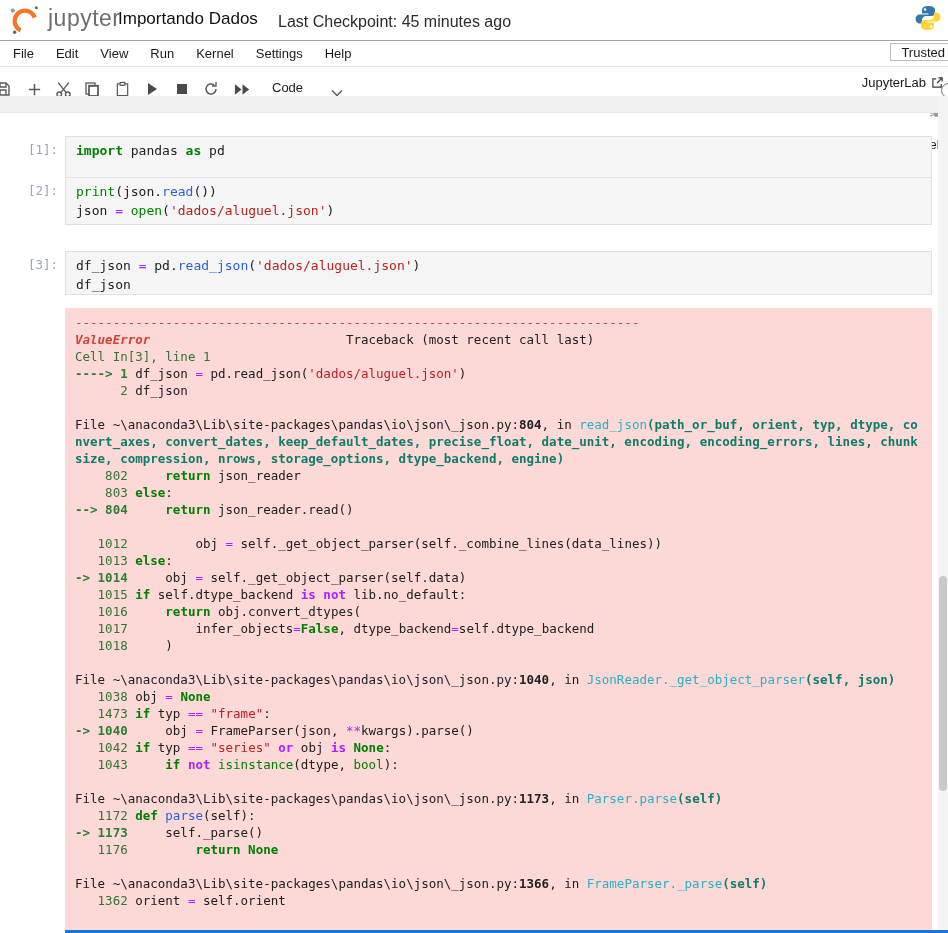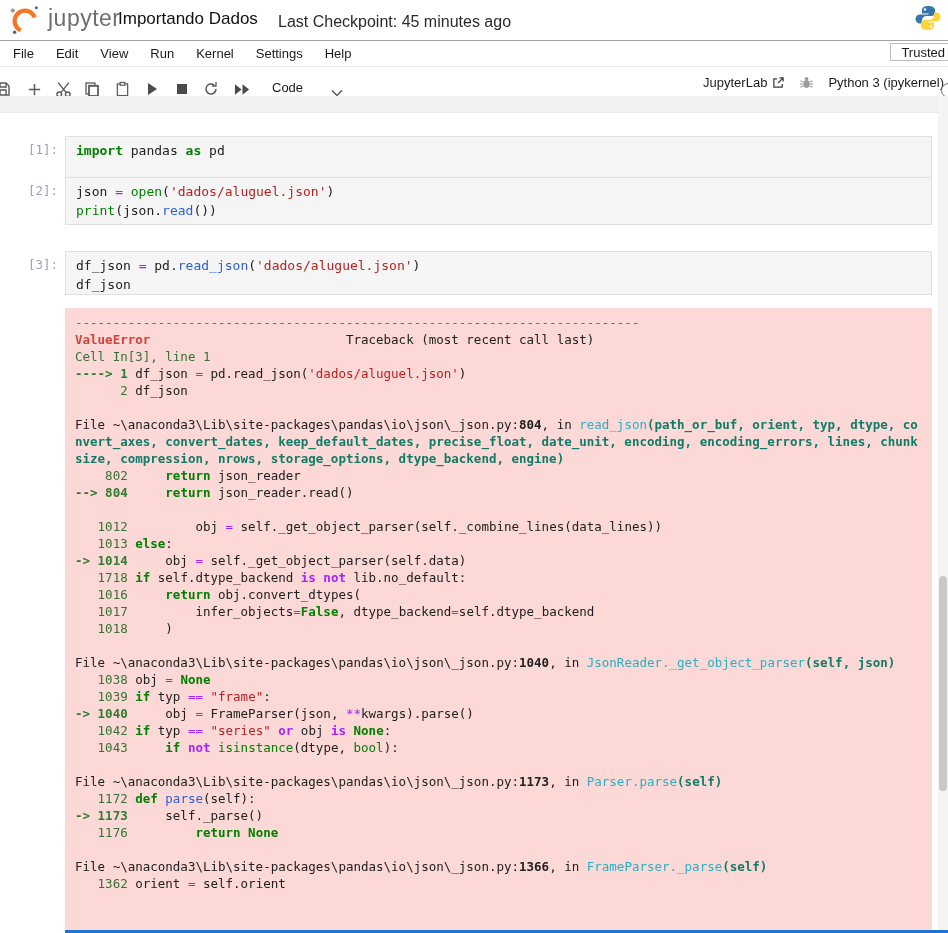--- a/index.html
+++ b/index.html
@@ -20,21 +20,21 @@
   .menu-item{padding:0 11px;font-size:13px;color:#1a1a1a;cursor:pointer;}
   .trusted{position:absolute;right:-8px;top:2px;height:18px;border:1px solid #bdbdbd;background:#fff;
            font-size:13px;color:#1a1a1a;padding:1px 10px 2px 10px;}
 
   
   .toolbar{position:absolute;left:0;top:67px;width:948px;height:28px;background:#fff;border-bottom:1px solid #e0e0e0;margin-top:8px;}
   .tbtn{position:absolute;top:4px;width:20px;height:20px;display:flex;align-items:center;justify-content:center;color:#5a5a5a;}
   .tbtn svg{display:block;}
   .celltype{position:absolute;left:272px;top:5px;font-size:13px;color:#1a1a1a;}
   .celltype-chev{position:absolute;left:331px;top:8px;color:#5a5a5a;}
-  .tb-right{position:absolute;right:4px;top:0;height:28px;display:flex;align-items:flex-start;gap:14px;}
+  .tb-right{position:absolute;right:4px;top:0;height:28px;display:flex;align-items:flex-end;gap:14px;flex-direction:column;}
   .jlab{font-size:13px;color:#1a1a1a;display:flex;align-items:center;gap:5px;}
   .kernelname{font-size:13px;color:#1a1a1a;}
   .kstatus{position:absolute;right:-8px;top:8px;width:13px;height:13px;border:1.5px solid #6d6d6d;border-radius:50%;background:#fff;}
 
   
   .grayband{position:absolute;left:0;top:96px;width:948px;height:16px;background:#f1f1f1;border-bottom:1px solid #e9e9e9;}
   .prompt{position:absolute;left:0;width:58px;text-align:right;font-family:"DejaVu Sans Mono","Liberation Mono",monospace;
           font-size:12.5px;color:#9ba2c0;}
   .cellinput{position:absolute;left:65px;width:867px;background:#f5f5f5;border:1px solid #dfe0e1;box-sizing:border-box;}
   .cellcode{padding:4px 10px;font-family:"DejaVu Sans Mono","Liberation Mono",monospace;font-size:13px;line-height:19px;}
@@ -47,21 +47,21 @@
   .tb .cl{white-space:pre-wrap;word-break:break-all;min-height:17px;}
 
   
   .tk-p{color:#212121;}
   .tk-k{color:#008000;font-weight:bold;}
   .tk-b{color:#008000;}
   .tk-s{color:#ba2121;}
   .tk-o{color:#aa22ff;}
   .tk-ow{color:#aa22ff;font-weight:bold;}
   .tk-prop{color:#2b5fd9;}
-  .tk-err{color:#d2413a;font-weight:bold;}
+  .tk-err{color:#d2413a;font-weight:bold;font-style:italic;}
   .tk-sep{color:#d2413a;}
   .tk-g{color:#347235;}
   .tk-ln{color:#347235;}
   .tk-ar{color:#2e7d32;font-weight:bold;}
   .tk-fn{color:#2ab0c5;}
   .tk-arg{color:#0f7c68;font-weight:bold;}
   .tk-bn{color:#212121;font-weight:bold;}
 
   
   .scroll-track{position:absolute;right:0;top:96px;width:10px;bottom:0;background:#f4f4f4;}
@@ -190,22 +190,22 @@
   <div class="prompt" style="top:142px">[1]:</div>
   <div class="cellinput" style="top:136px;height:48px">
     <div class="cellcode">
         <div class="cl"><span class="tk-k">import</span><span class="tk-p"> pandas </span><span class="tk-k">as</span><span class="tk-p"> pd</span></div>
       </div>
   </div>
 
   <div class="prompt" style="top:183px">[2]:</div>
   <div class="cellinput" style="top:177px;height:48px">
     <div class="cellcode">
+        <div class="cl"><span class="tk-b">print</span><span class="tk-p">(json.</span><span class="tk-prop">read</span><span class="tk-p">())</span></div>
         <div class="cl"><span class="tk-p">json </span><span class="tk-o">=</span><span class="tk-p"> </span><span class="tk-b">open</span><span class="tk-p">(</span><span class="tk-s">'dados/aluguel.json'</span><span class="tk-p">)</span></div>
-        <div class="cl"><span class="tk-b">print</span><span class="tk-p">(json.</span><span class="tk-prop">read</span><span class="tk-p">())</span></div>
       </div>
   </div>
 
   <div class="prompt" style="top:257px">[3]:</div>
   <div class="cellinput" style="top:251px;height:44px">
     <div class="cellcode">
         <div class="cl"><span class="tk-p">df_json </span><span class="tk-o">=</span><span class="tk-p"> pd.</span><span class="tk-prop">read_json</span><span class="tk-p">(</span><span class="tk-s">'dados/aluguel.json'</span><span class="tk-p">)</span></div>
         <div class="cl"><span class="tk-p">df_json</span></div>
       </div>
   </div>
@@ -213,33 +213,34 @@
   <div class="erroutput">
     <div class="tb">
         <div class="cl"><span class="tk-sep">---------------------------------------------------------------------------</span></div>
         <div class="cl"><span class="tk-err">ValueError</span><span class="tk-p">                          Traceback (most recent call last)</span></div>
         <div class="cl"><span class="tk-g">Cell In[3], line 1</span></div>
         <div class="cl"><span class="tk-ar">----&gt; 1</span><span class="tk-p"> df_json </span><span class="tk-o">=</span><span class="tk-p"> pd.read_json(</span><span class="tk-s">'dados/aluguel.json'</span><span class="tk-p">)</span></div>
         <div class="cl"><span class="tk-p">      </span><span class="tk-ln">2</span><span class="tk-p"> df_json</span></div>
         <div class="cl"><span class="tk-p"> </span></div>
         <div class="cl"><span class="tk-p">File ~\anaconda3\Lib\site-packages\pandas\io\json\_json.py:</span><span class="tk-bn">804</span><span class="tk-p">, in </span><span class="tk-fn">read_json</span><span class="tk-arg">(path_or_buf, orient, typ, dtype, convert_axes, convert_dates, keep_default_dates, precise_float, date_unit, encoding, encoding_errors, lines, chunksize, compression, nrows, storage_options, dtype_backend, engine)</span></div>
         <div class="cl"><span class="tk-p">    </span><span class="tk-ln">802</span><span class="tk-p">     </span><span class="tk-k">return</span><span class="tk-p"> json_reader</span></div>
+        <div class="cl"><span class="tk-p">    </span><span class="tk-ln">803</span><span class="tk-p"> </span><span class="tk-k">else</span><span class="tk-p">:</span></div>
         <div class="cl"><span class="tk-ar">--&gt; 804</span><span class="tk-p">     </span><span class="tk-k">return</span><span class="tk-p"> json_reader.read()</span></div>
         <div class="cl"><span class="tk-p"> </span></div>
         <div class="cl"><span class="tk-p">   </span><span class="tk-ln">1012</span><span class="tk-p">         obj </span><span class="tk-o">=</span><span class="tk-p"> self._get_object_parser(self._combine_lines(data_lines))</span></div>
         <div class="cl"><span class="tk-p">   </span><span class="tk-ln">1013</span><span class="tk-p"> </span><span class="tk-k">else</span><span class="tk-p">:</span></div>
         <div class="cl"><span class="tk-ar">-&gt; 1014</span><span class="tk-p">     obj </span><span class="tk-o">=</span><span class="tk-p"> self._get_object_parser(self.data)</span></div>
-        <div class="cl"><span class="tk-p">   </span><span class="tk-ln">1718</span><span class="tk-p"> </span><span class="tk-k">if</span><span class="tk-p"> self.dtype_backend </span><span class="tk-ow">is not</span><span class="tk-p"> lib.no_default:</span></div>
+        <div class="cl"><span class="tk-p">   </span><span class="tk-ln">1015</span><span class="tk-p"> </span><span class="tk-k">if</span><span class="tk-p"> self.dtype_backend </span><span class="tk-ow">is not</span><span class="tk-p"> lib.no_default:</span></div>
         <div class="cl"><span class="tk-p">   </span><span class="tk-ln">1016</span><span class="tk-p">     </span><span class="tk-k">return</span><span class="tk-p"> obj.convert_dtypes(</span></div>
         <div class="cl"><span class="tk-p">   </span><span class="tk-ln">1017</span><span class="tk-p">         infer_objects</span><span class="tk-o">=</span><span class="tk-k">False</span><span class="tk-p">, dtype_backend</span><span class="tk-o">=</span><span class="tk-p">self.dtype_backend</span></div>
         <div class="cl"><span class="tk-p">   </span><span class="tk-ln">1018</span><span class="tk-p">     )</span></div>
         <div class="cl"><span class="tk-p"> </span></div>
         <div class="cl"><span class="tk-p">File ~\anaconda3\Lib\site-packages\pandas\io\json\_json.py:</span><span class="tk-bn">1040</span><span class="tk-p">, in </span><span class="tk-fn">JsonReader._get_object_parser</span><span class="tk-arg">(self, json)</span></div>
         <div class="cl"><span class="tk-p">   </span><span class="tk-ln">1038</span><span class="tk-p"> obj </span><span class="tk-o">=</span><span class="tk-p"> </span><span class="tk-k">None</span></div>
-        <div class="cl"><span class="tk-p">   </span><span class="tk-ln">1039</span><span class="tk-p"> </span><span class="tk-k">if</span><span class="tk-p"> typ </span><span class="tk-o">==</span><span class="tk-p"> </span><span class="tk-s">"frame"</span><span class="tk-p">:</span></div>
+        <div class="cl"><span class="tk-p">   </span><span class="tk-ln">1473</span><span class="tk-p"> </span><span class="tk-k">if</span><span class="tk-p"> typ </span><span class="tk-o">==</span><span class="tk-p"> </span><span class="tk-s">"frame"</span><span class="tk-p">:</span></div>
         <div class="cl"><span class="tk-ar">-&gt; 1040</span><span class="tk-p">     obj </span><span class="tk-o">=</span><span class="tk-p"> FrameParser(json, </span><span class="tk-o">**</span><span class="tk-p">kwargs).parse()</span></div>
         <div class="cl"><span class="tk-p">   </span><span class="tk-ln">1042</span><span class="tk-p"> </span><span class="tk-k">if</span><span class="tk-p"> typ </span><span class="tk-o">==</span><span class="tk-p"> </span><span class="tk-s">"series"</span><span class="tk-p"> </span><span class="tk-ow">or</span><span class="tk-p"> obj </span><span class="tk-ow">is</span><span class="tk-p"> </span><span class="tk-k">None</span><span class="tk-p">:</span></div>
         <div class="cl"><span class="tk-p">   </span><span class="tk-ln">1043</span><span class="tk-p">     </span><span class="tk-k">if</span><span class="tk-p"> </span><span class="tk-ow">not</span><span class="tk-p"> </span><span class="tk-b">isinstance</span><span class="tk-p">(dtype, </span><span class="tk-b">bool</span><span class="tk-p">):</span></div>
         <div class="cl"><span class="tk-p"> </span></div>
         <div class="cl"><span class="tk-p">File ~\anaconda3\Lib\site-packages\pandas\io\json\_json.py:</span><span class="tk-bn">1173</span><span class="tk-p">, in </span><span class="tk-fn">Parser.parse</span><span class="tk-arg">(self)</span></div>
         <div class="cl"><span class="tk-p">   </span><span class="tk-ln">1172</span><span class="tk-p"> </span><span class="tk-k">def</span><span class="tk-p"> </span><span class="tk-prop">parse</span><span class="tk-p">(self):</span></div>
         <div class="cl"><span class="tk-ar">-&gt; 1173</span><span class="tk-p">     self._parse()</span></div>
         <div class="cl"><span class="tk-p">   </span><span class="tk-ln">1176</span><span class="tk-p">         </span><span class="tk-k">return</span><span class="tk-p"> </span><span class="tk-k">None</span></div>
         <div class="cl"><span class="tk-p"> </span></div>
         <div class="cl"><span class="tk-p">File ~\anaconda3\Lib\site-packages\pandas\io\json\_json.py:</span><span class="tk-bn">1366</span><span class="tk-p">, in </span><span class="tk-fn">FrameParser._parse</span><span class="tk-arg">(self)</span></div>

